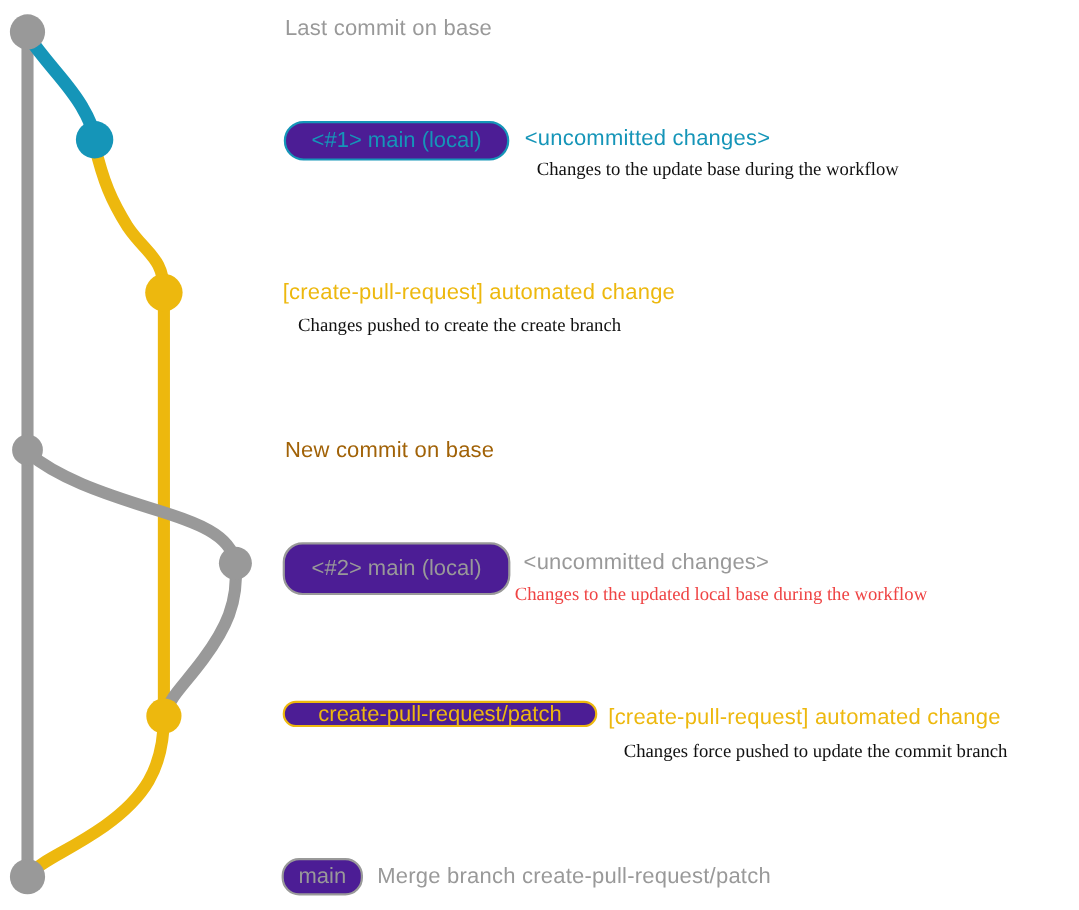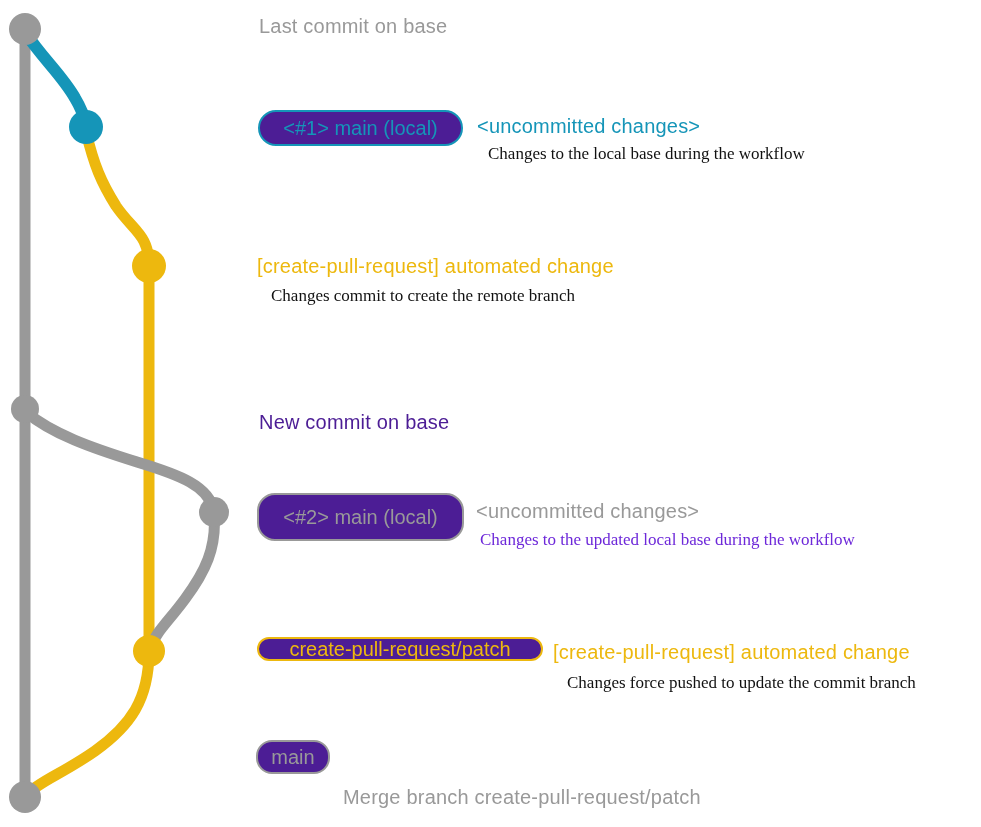--- a/index.html
+++ b/index.html
@@ -59,37 +59,37 @@
     <circle cx="149" cy="651" r="16" fill="#edb80e"></circle>
     <circle cx="25" cy="797" r="16" fill="#999999"></circle>
   </svg>
 
   <div class="abs sans20" style="left: 259px; top: 14px; color: rgb(153, 153, 153);">Last commit on base</div>
 
   <div class="badge" style="left: 258px; top: 110px; width: 205px; height: 36px; color: rgb(21, 149, 184); border-color: rgb(21, 149, 184);">
     <span>&lt;#1&gt; main (local)</span>
   </div>
   <div class="abs sans20" style="left: 477px; top: 114px; color: rgb(21, 149, 184);">&lt;uncommitted changes&gt;</div>
-  <div class="abs serif17" style="left: 488px; top: 143px; color: rgb(17, 17, 17);">Changes to the local base during the workflow</div>
+  <div class="abs serif17" style="left: 488px; top: 143px; color: rgb(17, 17, 17);">Changes to the update base during the workflow</div>
 
   <div class="abs sans20" style="left: 257px; top: 254px; color: rgb(237, 184, 14);">[create-pull-request] automated change</div>
-  <div class="abs serif17" style="left: 271px; top: 285px; color: rgb(17, 17, 17);">Changes commit to create the remote branch</div>
+  <div class="abs serif17" style="left: 271px; top: 285px; color: rgb(17, 17, 17);">Changes pushed to create the create branch</div>
 
-  <div class="abs sans20" style="left: 259px; top: 410px; color: #4c1d95;">New commit on base</div>
+  <div class="abs sans20" style="left: 259px; top: 397px; color: #a16207;">New commit on base</div>
 
   <div class="badge" style="left: 257px; top: 493px; width: 207px; height: 48px; color: rgb(153, 153, 153); border-color: rgb(153, 153, 153);">
     <span>&lt;#2&gt; main (local)</span>
   </div>
   <div class="abs sans20" style="left: 476px; top: 499px; color: rgb(153, 153, 153);">&lt;uncommitted changes&gt;</div>
-  <div class="abs serif17" style="left: 480px; top: 529px; color: #6d28d9;">Changes to the updated local base during the workflow</div>
+  <div class="abs serif17" style="left: 468px; top: 529px; color: #ef4444;">Changes to the updated local base during the workflow</div>
 
   <div class="badge" style="left: 257px; top: 637px; width: 286px; height: 24px; color: rgb(237, 184, 14); border-color: rgb(237, 184, 14);">
     <span>create-pull-request/patch</span>
   </div>
   <div class="abs sans20" style="left: 553px; top: 640px; color: rgb(237, 184, 14);">[create-pull-request] automated change</div>
   <div class="abs serif17" style="left: 567px; top: 672px; color: rgb(17, 17, 17);">Changes force pushed to update the commit branch</div>
 
-  <div class="badge" style="left: 256px; top: 740px; width: 74px; height: 34px; border-radius: 16px; color: rgb(153, 153, 153); border-color: rgb(153, 153, 153);">
+  <div class="badge" style="left: 256px; top: 780px; width: 74px; height: 34px; border-radius: 16px; color: rgb(153, 153, 153); border-color: rgb(153, 153, 153);">
     <span>main</span>
   </div>
   <div class="abs sans20" style="left: 343px; top: 785px; color: rgb(153, 153, 153); text-align: center;">Merge branch create-pull-request/patch</div>
 
 </div>
 
 </body></html>

